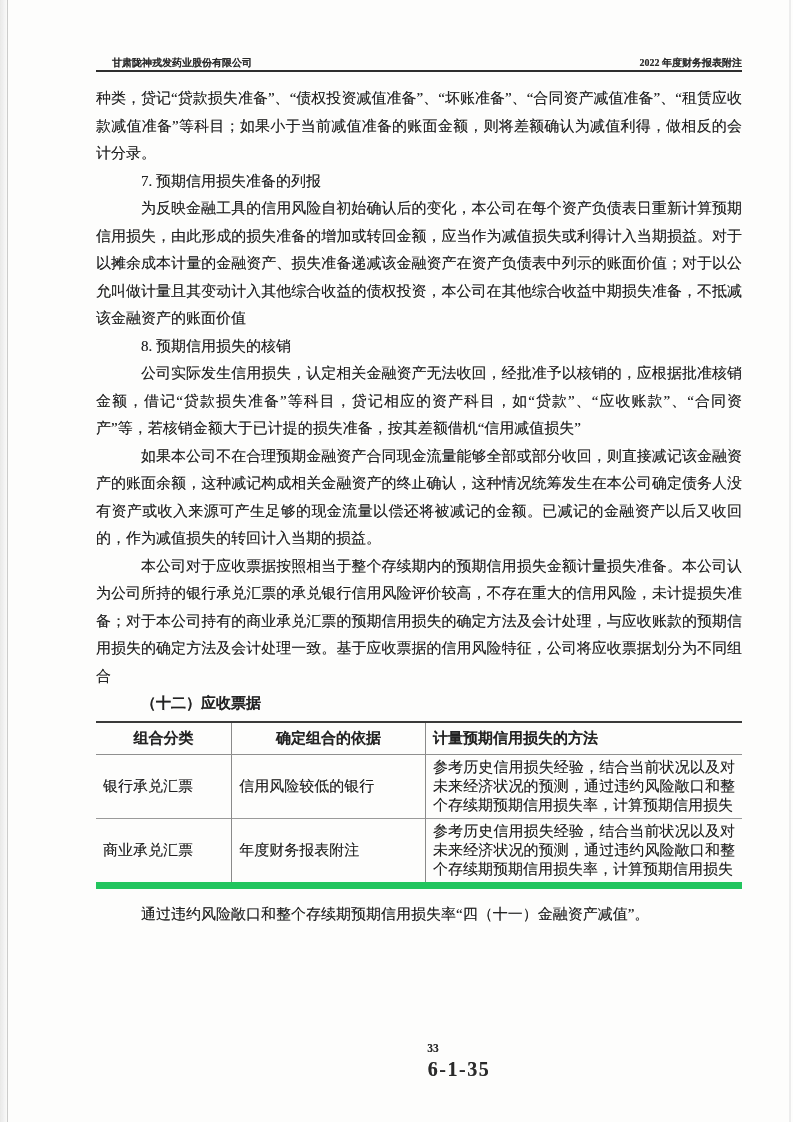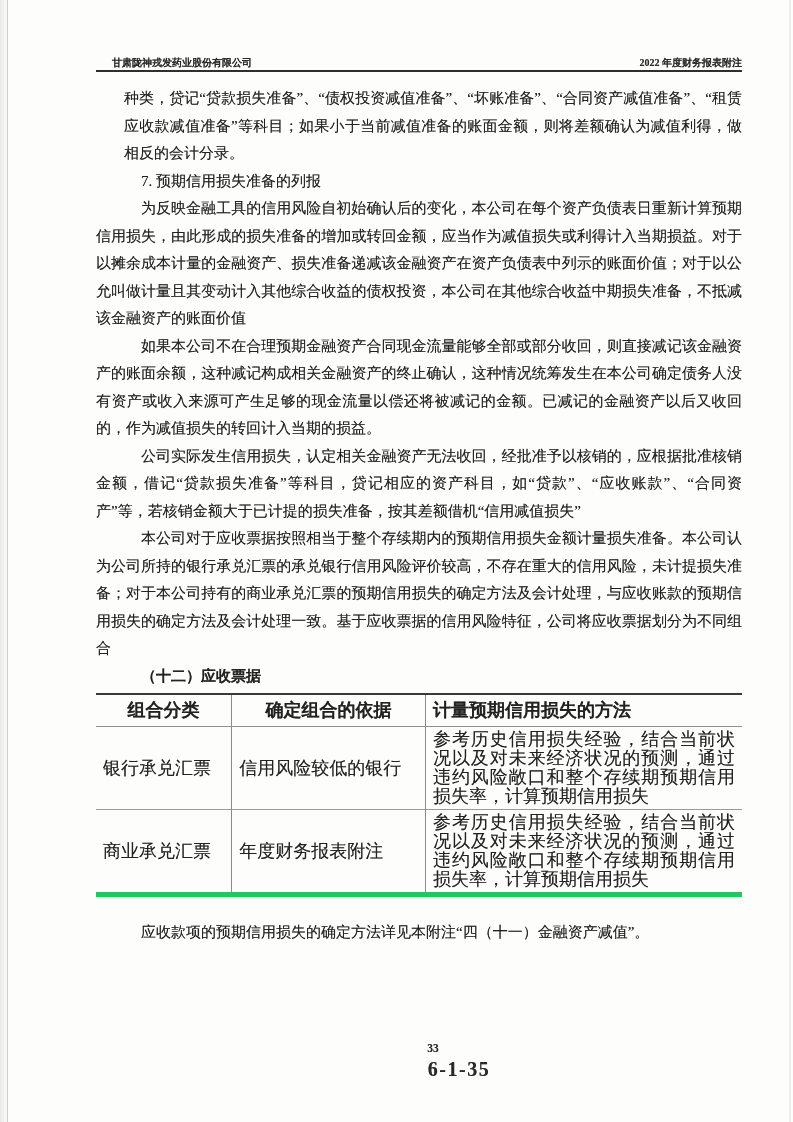--- a/index.html
+++ b/index.html
@@ -36,31 +36,31 @@
     color: #2a2a2a;
   }
   .header .company { padding-left: 16px; }
   .body {
     margin-top: 13px;
     font-size: 15px;
     line-height: 27.5px;
     text-align: justify;
   }
   .para { text-indent: 3em; }
-  .para.noindent { text-indent: 0; margin-left: 28px; }
+  .para.noindent { text-indent: 0; }
   .para.bold { font-weight: bold; }
   table.grouping {
     width: 100%;
     border-collapse: collapse;
     margin-top: 3px;
-    margin-bottom: 22px;
-    font-size: 18px;
+    margin-bottom: 12px;
+    font-size: 15px;
     line-height: 19px;
     border-top: 2px solid #3a3a3a;
-    border-bottom: 5px solid #22c55e;
+    border-bottom: 7px solid #22c55e;
     text-shadow: 0 0 0.5px rgba(60,60,60,0.5);
   }
   table.grouping th {
     font-weight: 600;
     text-align: center;
     padding: 6px 4px;
     border-bottom: 1px solid #8f8f8f;
   }
   table.grouping td {
     padding: 4px 7px;
@@ -91,22 +91,23 @@
 
   <div class="header">
     <span class="company">甘肃陇神戎发药业股份有限公司</span>
     <span class="doc-title">2022 年度财务报表附注</span>
   </div>
 
   <div class="body">
     <p class="para noindent">种类，贷记“贷款损失准备”、“债权投资减值准备”、“坏账准备”、“合同资产减值准备”、“租赁应收款减值准备”等科目；如果小于当前减值准备的账面金额，则将差额确认为减值利得，做相反的会计分录。</p>
     <p class="para">7. 预期信用损失准备的列报</p>
     <p class="para">为反映金融工具的信用风险自初始确认后的变化，本公司在每个资产负债表日重新计算预期信用损失，由此形成的损失准备的增加或转回金额，应当作为减值损失或利得计入当期损益。对于以摊余成本计量的金融资产、损失准备递减该金融资产在资产负债表中列示的账面价值；对于以公允叫做计量且其变动计入其他综合收益的债权投资，本公司在其他综合收益中期损失准备，不抵减该金融资产的账面价值</p>
+    <p class="para">8. 预期信用损失的核销</p>
+    <p class="para">公司实际发生信用损失，认定相关金融资产无法收回，经批准予以核销的，应根据批准核销金额，借记“贷款损失准备”等科目，贷记相应的资产科目，如“贷款”、“应收账款”、“合同资产”等，若核销金额大于已计提的损失准备，按其差额借机“信用减值损失”</p>
     <p class="para">如果本公司不在合理预期金融资产合同现金流量能够全部或部分收回，则直接减记该金融资产的账面余额，这种减记构成相关金融资产的终止确认，这种情况统筹发生在本公司确定债务人没有资产或收入来源可产生足够的现金流量以偿还将被减记的金额。已减记的金融资产以后又收回的，作为减值损失的转回计入当期的损益。</p>
-    <p class="para">公司实际发生信用损失，认定相关金融资产无法收回，经批准予以核销的，应根据批准核销金额，借记“贷款损失准备”等科目，贷记相应的资产科目，如“贷款”、“应收账款”、“合同资产”等，若核销金额大于已计提的损失准备，按其差额借机“信用减值损失”</p>
     <p class="para">本公司对于应收票据按照相当于整个存续期内的预期信用损失金额计量损失准备。本公司认为公司所持的银行承兑汇票的承兑银行信用风险评价较高，不存在重大的信用风险，未计提损失准备；对于本公司持有的商业承兑汇票的预期信用损失的确定方法及会计处理，与应收账款的预期信用损失的确定方法及会计处理一致。基于应收票据的信用风险特征，公司将应收票据划分为不同组合</p>
     <p class="para bold">（十二）应收票据</p>
 
     <table class="grouping">
       <thead>
         <tr>
           <th class="c1">组合分类</th>
           <th class="c2">确定组合的依据</th>
           <th class="c3">计量预期信用损失的方法</th>
         </tr>
@@ -118,20 +119,20 @@
           <td class="c3">参考历史信用损失经验，结合当前状况以及对未来经济状况的预测，通过违约风险敞口和整个存续期预期信用损失率，计算预期信用损失</td>
         </tr>
         <tr>
           <td class="c1">商业承兑汇票</td>
           <td class="c2">年度财务报表附注</td>
           <td class="c3">参考历史信用损失经验，结合当前状况以及对未来经济状况的预测，通过违约风险敞口和整个存续期预期信用损失率，计算预期信用损失</td>
         </tr>
       </tbody>
     </table>
 
-    <p class="para">应收款项的预期信用损失的确定方法详见本附注“四（十一）金融资产减值”。</p>
+    <p class="para">通过违约风险敞口和整个存续期预期信用损失率“四（十一）金融资产减值”。</p>
   </div>
 
   <div class="footer">
     <div class="pagenum">33</div>
     <div class="sheetnum">6-1-35</div>
   </div>
 </div>
 
 </body></html>

